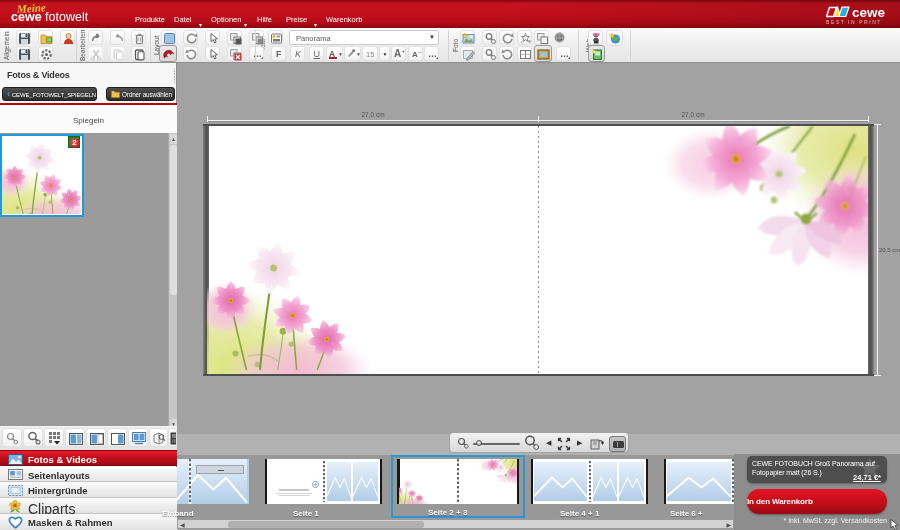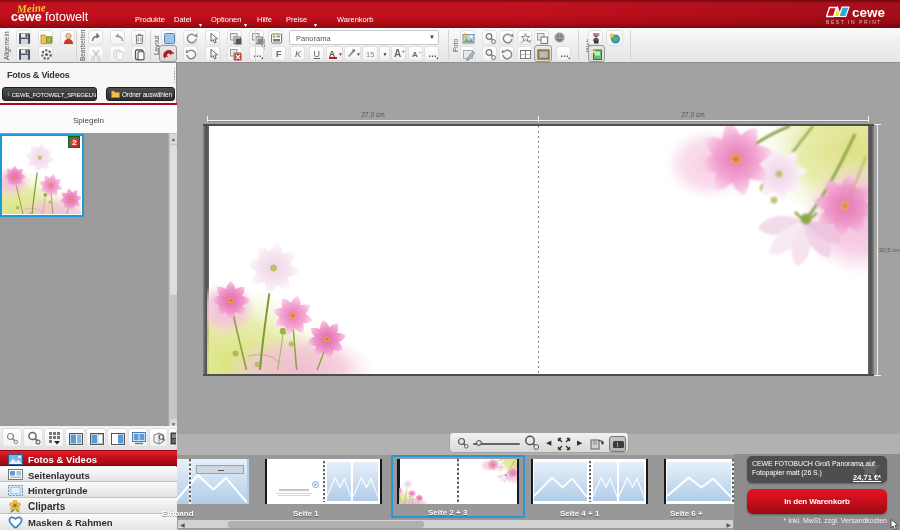--- a/index.html
+++ b/index.html
@@ -43,21 +43,21 @@
   <div class="abs" style="left:17px;top:1px;width:60px;height:13px;color:#f0c832;font-family:'Liberation Serif',serif;font-style:italic;font-weight:bold;font-size:11px;transform:rotate(-4deg);">Meine</div>
   <div class="abs" style="left:11px;top:10px;width:120px;height:14px;color:#fff;font-size:12.5px;"><b>cewe</b> <span style="font-weight:normal">fotowelt</span></div>
   <span class="menuitem" style="left:135px;">Produkte</span>
   <span class="menuitem" style="left:174px;">Datei</span>
       <span class="menuarr" style="left:199px;">▾</span>
   <span class="menuitem" style="left:211px;">Optionen</span>
       <span class="menuarr" style="left:244px;">▾</span>
   <span class="menuitem" style="left:257px;">Hilfe</span>
   <span class="menuitem" style="left:286px;">Preise</span>
       <span class="menuarr" style="left:314px;">▾</span>
-  <span class="menuitem" style="left:337px;">Warenkorb</span>
+  <span class="menuitem" style="left:326px;">Warenkorb</span>
 
   <svg class="abs" style="left:826px;top:4px;" width="68" height="20" viewBox="0 0 68 20">
     <g>
       <path d="M3.5,3.5 L10.5,3.5 L7.5,12.5 L0.5,12.5 Z" fill="#c00d18" stroke="#fff" stroke-width="1.4"></path>
       <path d="M11.5,3.2 L14.8,12.5 L8.2,12.5 Z" fill="#ffe000" stroke="#fff" stroke-width="1.2"></path>
       <path d="M16,3.2 L23,3.2 L19.8,12.5 L12.9,12.5 Z" fill="#29abe2" stroke="#fff" stroke-width="1.2"></path>
     </g>
     <text x="26" y="13" font-family="Liberation Sans" font-size="13.5" font-weight="bold" fill="#fff">cewe</text>
     <text x="0" y="19.5" font-family="Liberation Sans" font-size="5" letter-spacing="1.55" fill="#e9b8ba">BEST IN PRINT</text>
   </svg>
@@ -735,21 +735,21 @@
         <g fill="#f2c030" stroke="#c08a10" stroke-width="0.5">
           <ellipse cx="7" cy="2" rx="1.8" ry="2"></ellipse>
           <ellipse cx="10.5" cy="4.5" rx="2" ry="1.8"></ellipse>
           <ellipse cx="9.5" cy="8.5" rx="1.8" ry="2"></ellipse>
           <ellipse cx="4.5" cy="8.5" rx="1.8" ry="2"></ellipse>
           <ellipse cx="3.5" cy="4.5" rx="2" ry="1.8"></ellipse>
         </g>
         <path d="M7,9 C6,11.5 4,12.5 2,12.5 C3,10.5 5,9.5 7,9" fill="#5a9a30"></path>
         <path d="M7,9 C8,11.5 10,12.5 12,12.5 C11,10.5 9,9.5 7,9" fill="#6aaa3a"></path>
       </svg>
-  <span class="abs" style="left:28px;top:3px;font-size:10px;font-weight:bold;color:#2e2e2e;">Cliparts</span>
+  <span class="abs" style="left:28px;top:3px;font-size:14px;font-weight:normal;color:#2e2e2e;">Cliparts</span>
 </div>
 <div class="abs" style="left:0;top:514px;width:178px;height:16px;background:linear-gradient(180deg,#fbfbfb,#e2e2e2);">
   <svg width="15" height="13" style="position:absolute;left:8px;top:1.5px;">
         <path d="M7.5,12 C3,8.5 0.8,5.5 1.5,3.2 C2.2,1 5,0.6 7.5,3 C10,0.6 12.8,1 13.5,3.2 C14.2,5.5 12,8.5 7.5,12" fill="#ffffff" stroke="#3a7ec0" stroke-width="1.6"></path>
       </svg>
   <span class="abs" style="left:28px;top:3px;font-size:9.5px;font-weight:bold;color:#2e2e2e;">Masken &amp; Rahmen</span>
 </div>
 
 <div id="canvas" class="abs"></div>
 
@@ -929,18 +929,18 @@
 </div>
 
 <div id="rpanel" class="abs"></div>
 <div class="abs" style="left:747px;top:456px;width:140px;height:27px;background:#4e4e4e;border-radius:5px;box-shadow:0 1px 2px rgba(0,0,0,0.3);">
   <svg width="30" height="26" style="position:absolute;right:2px;top:0;" opacity="0.18">
         <path d="M15,2 L18,9 L26,9 L20,14 L22,22 L15,17 L8,22 L10,14 L4,9 L12,9 Z" fill="#ccc"></path>
       </svg>
   <div class="abs" style="left:5px;top:3px;width:133px;color:#fff;font-size:7px;letter-spacing:-0.1px;line-height:9px;">CEWE FOTOBUCH Groß Panorama auf Fotopapier matt (26 S.)</div>
   <div class="abs" style="right:6px;top:17px;color:#fff;font-size:7.5px;font-weight:bold;text-decoration:underline;">24,71 €*</div>
 </div>
-<div class="abs" style="left:747px;top:489px;width:140px;height:25px;background:linear-gradient(180deg,#e41323 0%,#c60e1b 50%,#9a0910 100%);border-radius:6px;text-align:center;color:#fff;font-size:8px;font-weight:bold;line-height:26px;letter-spacing:-0.1px;box-shadow:0 1px 2px rgba(0,0,0,0.35);">In den Warenkorb</div>
+<div class="abs" style="left:747px;top:489px;width:140px;height:25px;background:linear-gradient(180deg,#e41323 0%,#c60e1b 50%,#9a0910 100%);border-radius:12px;text-align:left;color:#fff;font-size:8px;font-weight:bold;line-height:26px;letter-spacing:-0.1px;box-shadow:0 1px 2px rgba(0,0,0,0.35);">In den Warenkorb</div>
 <div class="abs" style="left:747px;top:517px;width:140px;text-align:right;color:#f2f2f2;font-size:7px;">* Inkl. MwSt. zzgl. Versandkosten</div>
 <svg class="abs" style="left:890px;top:519px;" width="10" height="11">
       <path d="M1,0.5 L1,9 L3.2,7 L4.6,10.5 L6.4,9.7 L5,6.4 L8,6.2 Z" fill="#fff" stroke="#333" stroke-width="0.8"></path>
     </svg>
 </div>
 
 </body></html>

